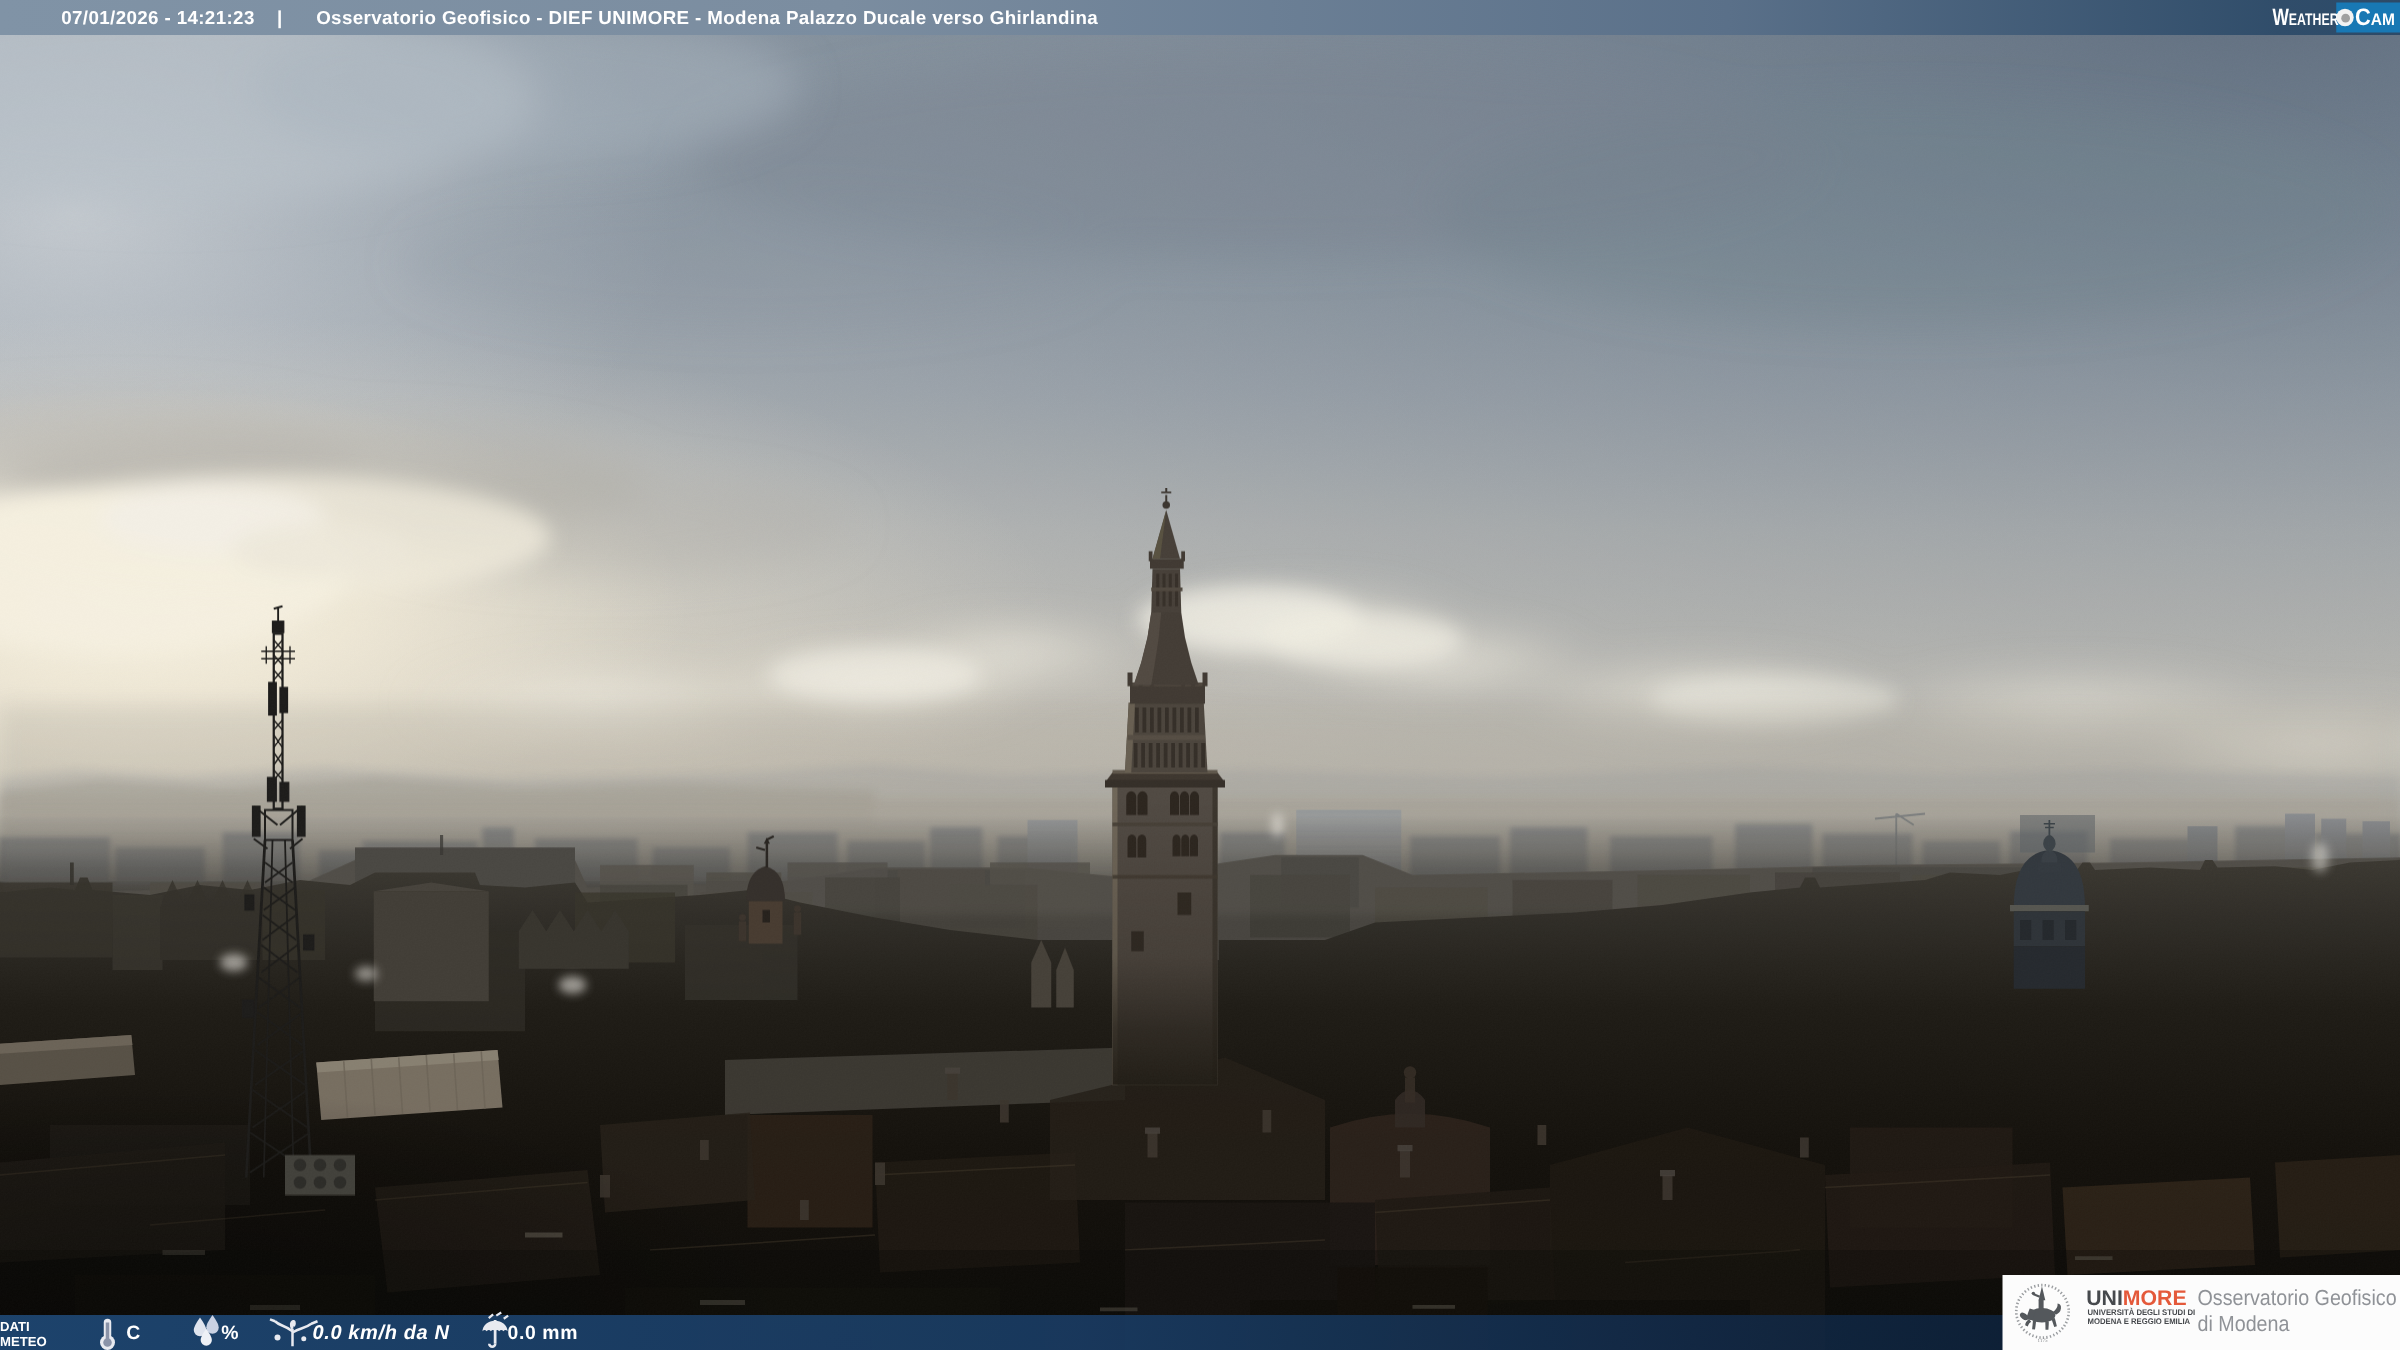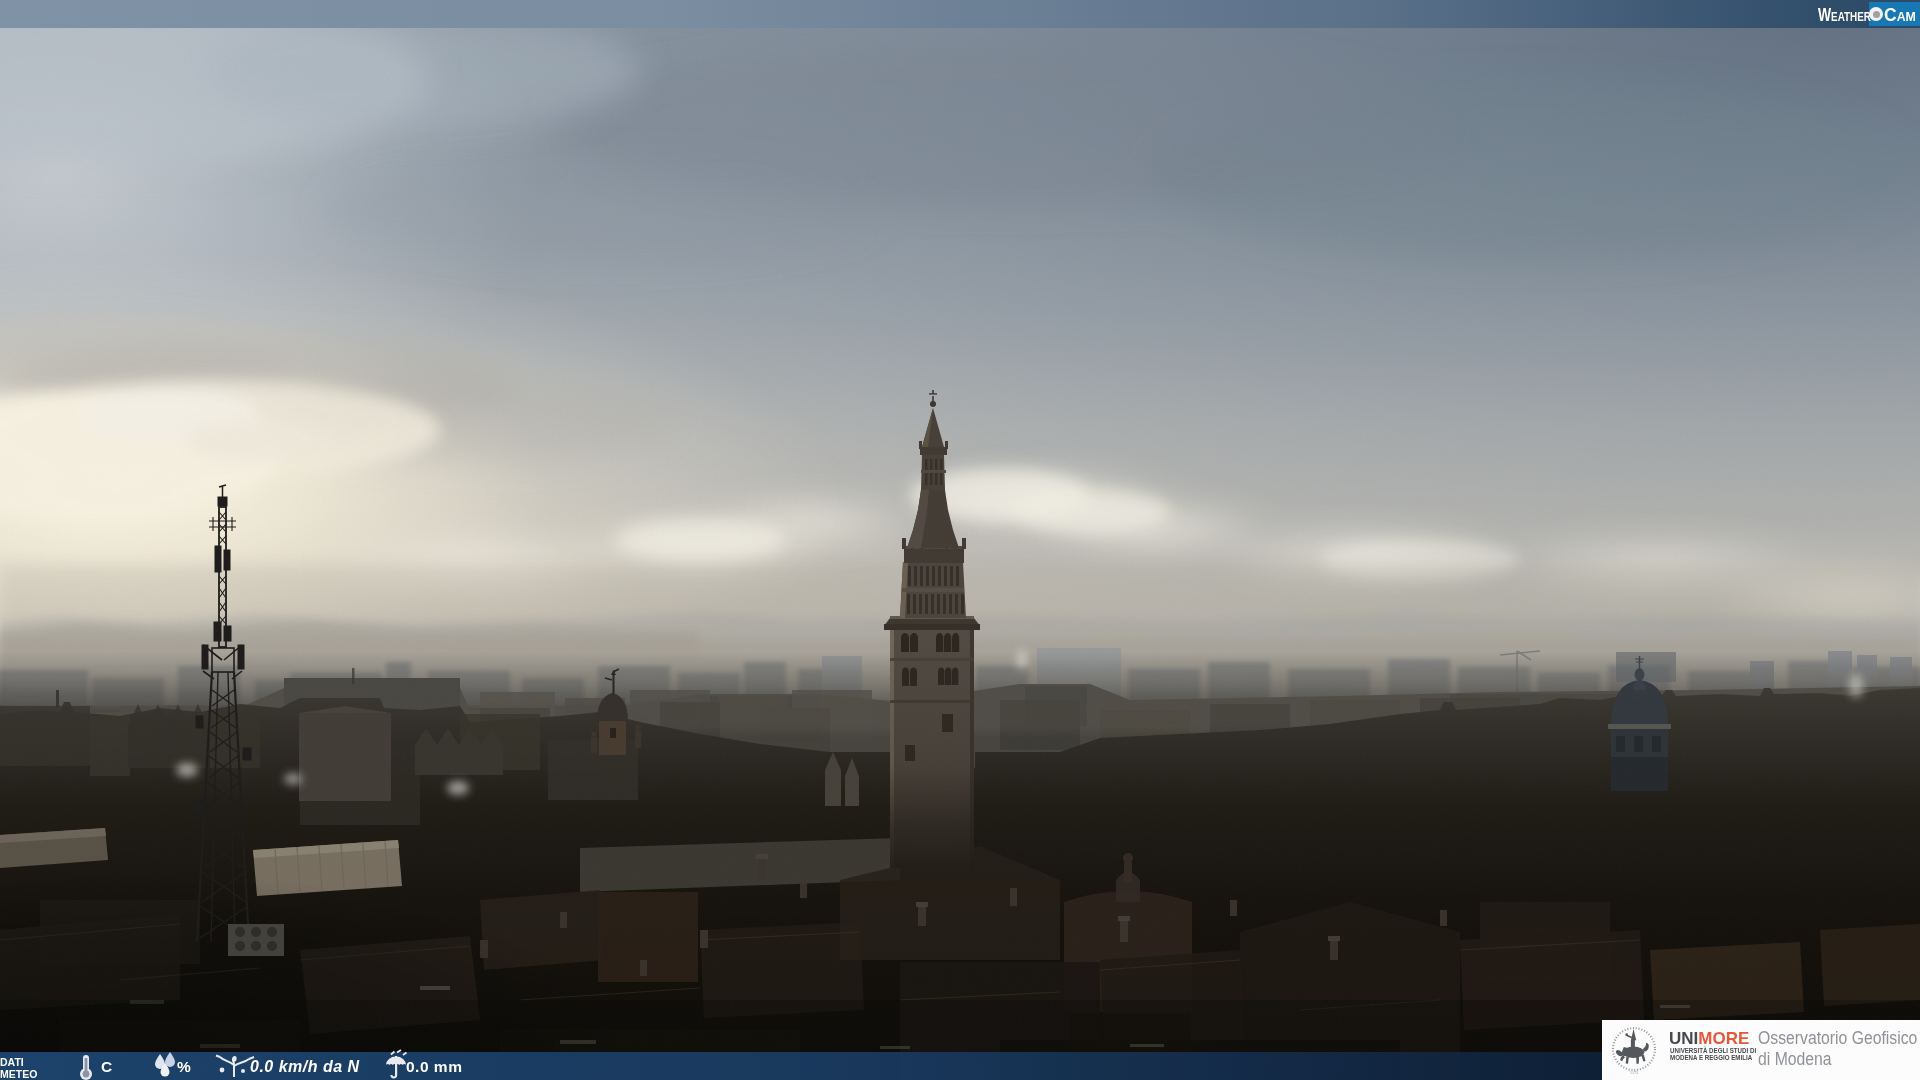--- a/index.html
+++ b/index.html
@@ -502,20 +502,21 @@
   <rect x="1611" y="757" width="57" height="34" fill="#23272c"></rect>
 </g>
 
 <rect x="0" y="0" width="1920" height="1080" filter="url(#grain)" opacity="0.04"></rect>
 
 <rect x="0" y="0" width="1920" height="28" fill="url(#barTop)"></rect>
 
 <rect x="0" y="1052" width="1920" height="28" fill="url(#barBot)"></rect>
 </svg>
 
+<div style="position:absolute;left:49px;top:0;height:28px;line-height:29px;color:#ffffff;font-size:15px;font-weight:bold;letter-spacing:0.3px;white-space:nowrap;">07/01/2026 - 14:21:23&nbsp;&nbsp;&nbsp;&nbsp;|&nbsp;&nbsp;&nbsp;&nbsp;&nbsp;&nbsp;Osservatorio Geofisico - DIEF UNIMORE - Modena Palazzo Ducale verso Ghirlandina</div>
 
 <div style="position:absolute;left:1869px;top:2px;width:51px;height:24px;background:#1878b4;"></div>
 <div style="position:absolute;left:1818px;top:0px;height:29px;line-height:29px;color:#fff;font-size:19px;font-weight:bold;white-space:nowrap;transform:scaleX(0.73);transform-origin:0 0;">W<span style="font-size:13.5px;">EATHER</span></div>
 <div style="position:absolute;left:1869px;top:7px;width:14px;height:14px;border-radius:50%;background:#f2f2f2;"></div>
 <div style="position:absolute;left:1872.5px;top:10.5px;width:7px;height:7px;border-radius:50%;background:#a0a0a0;"></div>
 <div style="position:absolute;left:1884px;top:0px;height:29px;line-height:29px;color:#fff;font-size:19px;font-weight:bold;white-space:nowrap;transform:scaleX(0.92);transform-origin:0 0;">C<span style="font-size:13.5px;">AM</span></div>
 
 <div style="position:absolute;left:0;top:1054px;width:72px;text-align:left;color:#fff;font-size:10.5px;font-weight:bold;line-height:12px;padding-top:2px;">DATI<br>METEO</div>
 <svg width="1920" height="40" viewBox="0 0 1920 40" style="top:1040px;">
   <g transform="translate(86,26)">

